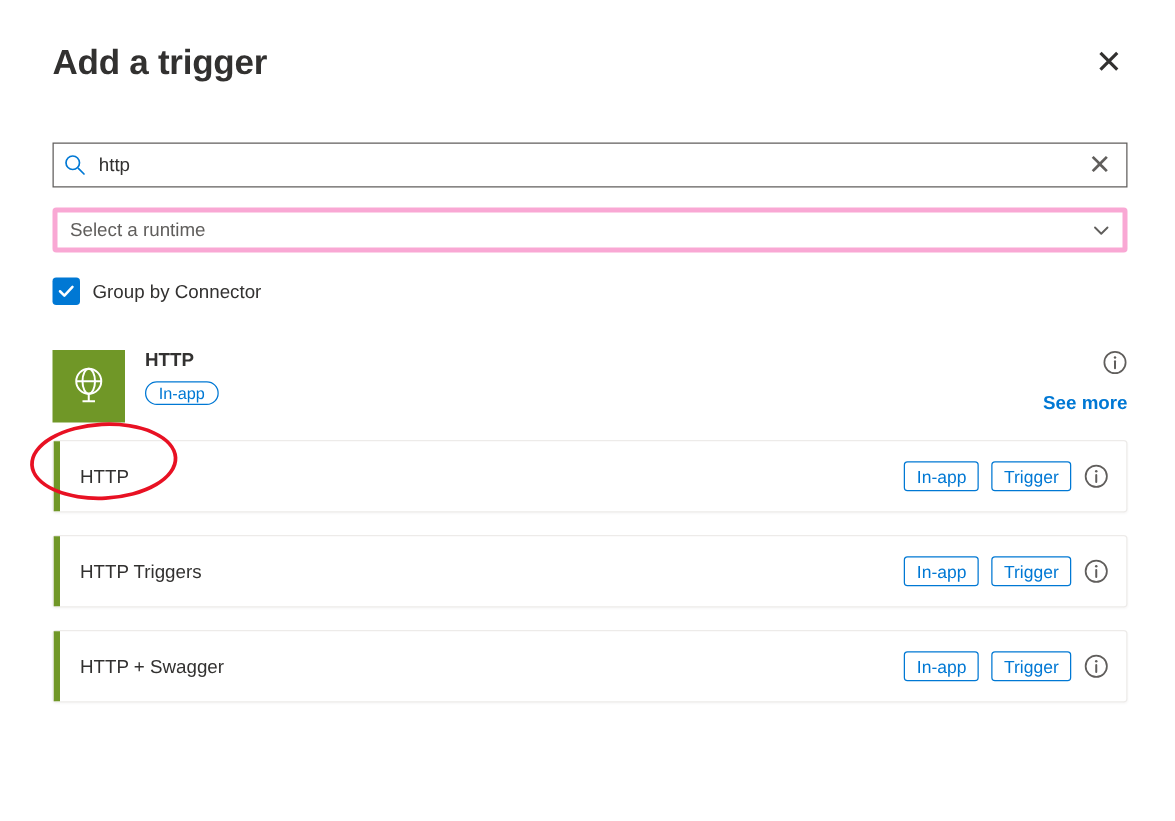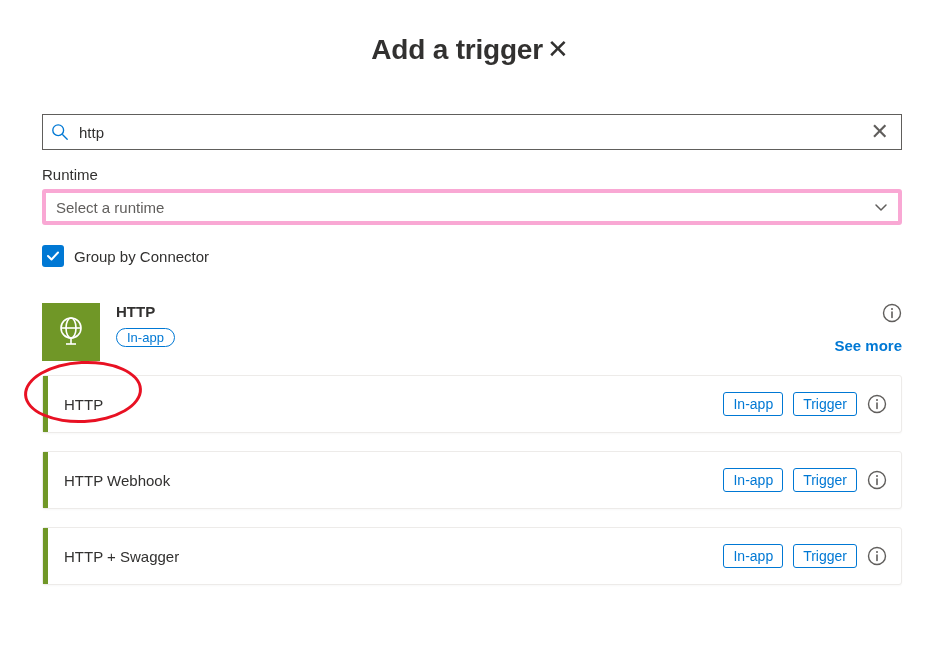--- a/index.html
+++ b/index.html
@@ -11,21 +11,21 @@
       font-family: "Segoe UI", -apple-system, BlinkMacSystemFont, sans-serif;
       background: #ffffff;
       color: #323130;
       width: 940px;
       height: 657px;
       padding: 34px 38px 34px 42px;
       position: relative;
     }
     .header-row {
       display: flex;
-      justify-content: center;
+      justify-content: space-between;
       align-items: flex-start;
     }
     .page-title {
       font-size: 28px;
       font-weight: 600;
       color: #323130;
       letter-spacing: -0.2px;
     }
     .close-btn {
       font-size: 26px;
@@ -255,21 +255,20 @@
   <svg class="search-icon-svg" viewBox="0 0 20 20">
     <circle cx="8" cy="8" r="6" fill="none" stroke="#0078d4" stroke-width="1.5"></circle>
     <line x1="13" y1="13" x2="18" y2="18" stroke="#0078d4" stroke-width="1.5" stroke-linecap="round"></line>
   </svg>
   <input class="search-input" type="text" value="http" style="">
   <span class="clear-btn">✕</span>
 </div>
 
 <div class="filters-row">
   <div class="filter-group">
-    <span class="filter-label">Runtime</span>
     <div class="select-box">
       <span class="select-text placeholder">Select a runtime</span>
       <svg class="chevron-svg" viewBox="0 0 14 14">
         <path d="M2 5 L7 10 L12 5" fill="none" stroke="#605e5c" stroke-width="1.5" stroke-linecap="round" stroke-linejoin="round"></path>
       </svg>
     </div>
   </div>
 </div>
 
 <div class="checkbox-row">
@@ -319,21 +318,21 @@
           <circle cx="10" cy="10" r="8.5" fill="none" stroke="#605e5c" stroke-width="1.4"></circle>
           <circle cx="10" cy="6" r="1" fill="#605e5c"></circle>
           <line x1="10" y1="9" x2="10" y2="14.5" stroke="#605e5c" stroke-width="1.6" stroke-linecap="round"></line>
         </svg>
       </div>
     </div>
   </div>
 
   <div class="trigger-item">
     <div class="trigger-bar"></div>
-    <span class="trigger-name">HTTP Webhook</span>
+    <span class="trigger-name">HTTP Triggers</span>
     <div class="trigger-badges">
       <span class="badge-rect">In-app</span>
       <span class="badge-rect">Trigger</span>
       <svg class="info-icon-svg" viewBox="0 0 20 20">
         <circle cx="10" cy="10" r="8.5" fill="none" stroke="#605e5c" stroke-width="1.4"></circle>
         <circle cx="10" cy="6" r="1" fill="#605e5c"></circle>
         <line x1="10" y1="9" x2="10" y2="14.5" stroke="#605e5c" stroke-width="1.6" stroke-linecap="round"></line>
       </svg>
     </div>
   </div>

